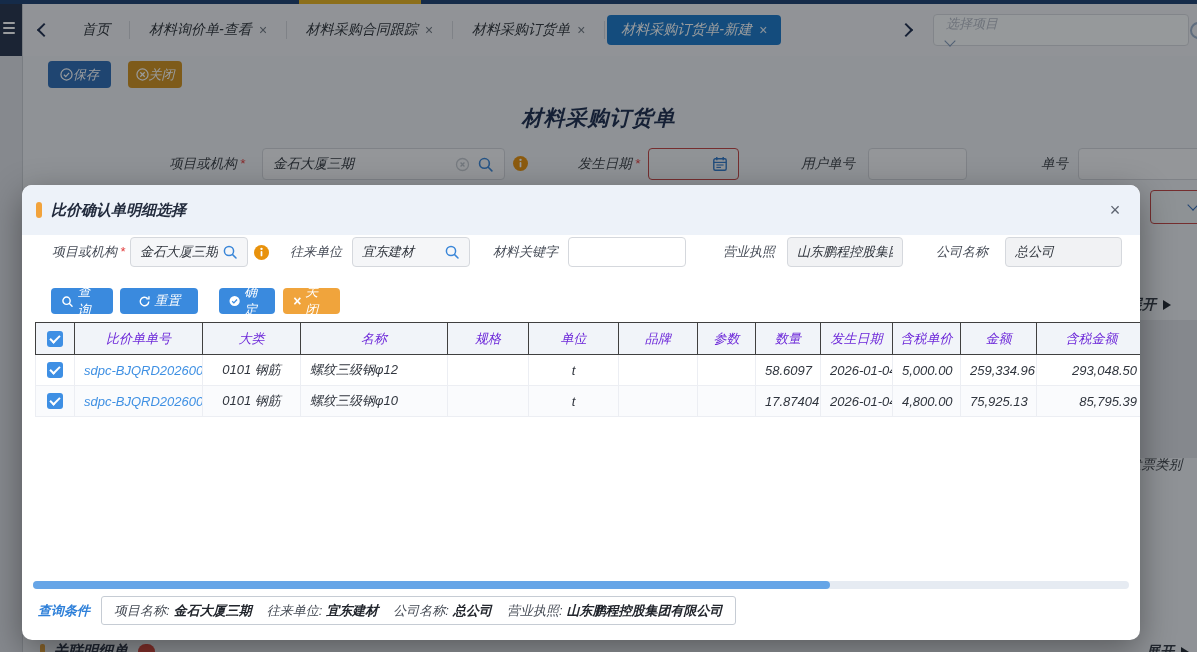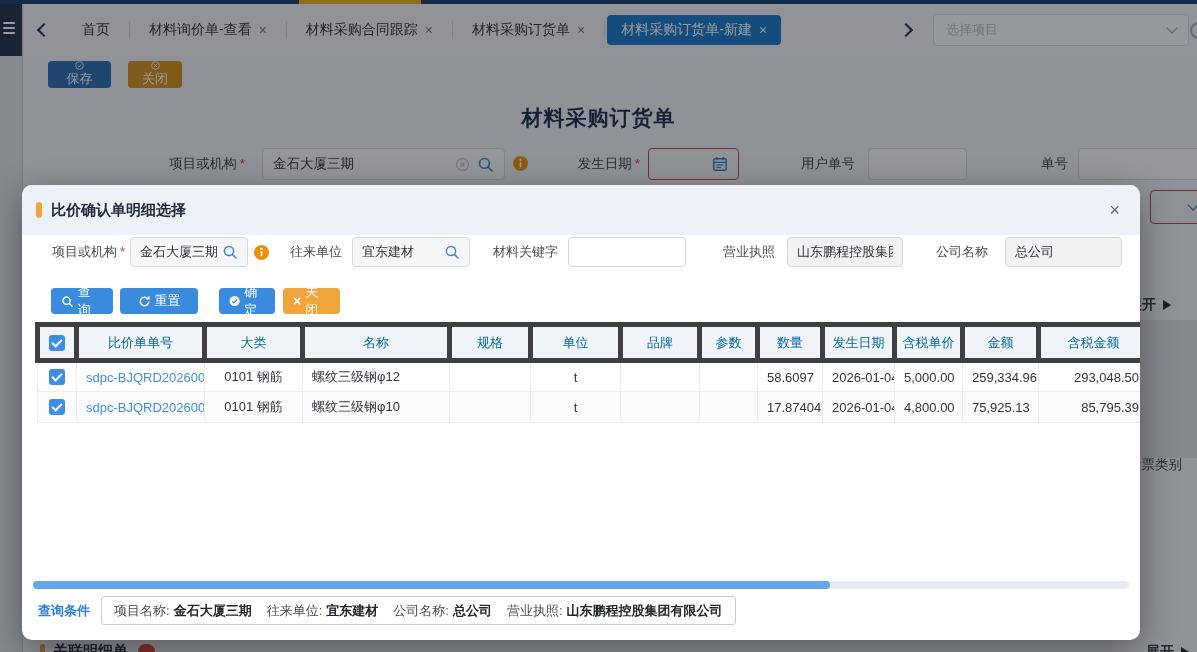--- a/index.html
+++ b/index.html
@@ -1,42 +1,42 @@
 <!DOCTYPE html>
 <html><head>
 <meta charset="utf-8">
 <style>
   html,body{margin:0;padding:0;background:#555;}
   .screen{position:relative;width:1197px;height:652px;overflow:hidden;background:#eef0f3;
-    font-family:"Liberation Sans","DejaVu Sans",sans-serif;-webkit-font-smoothing:antialiased;}
+    font-family:"Liberation Sans","DejaVu Sans",sans-serif;font-style:italic;-webkit-font-smoothing:antialiased;}
 
   
   .top-strip{position:absolute;left:0;top:0;right:0;height:4px;background:#1c3e6e;z-index:1;}
   .top-strip .yellow{position:absolute;left:299px;top:0;width:122px;height:4px;background:#e9b41f;}
   .rail{position:absolute;left:0;top:4px;width:22px;bottom:0;background:#dfe1e5;border-right:1px solid #c9cbd0;z-index:1;}
   .rail-top{position:absolute;left:0;top:0;width:22px;height:52px;background:#26334a;}
   .menu-icon{position:absolute;left:3px;top:18px;width:12px;height:14px;}
   .menu-icon i{display:block;height:2px;background:#fff;margin:0 0 3px 0;border-radius:1px;}
 
   .tabbar{position:absolute;left:23px;top:4px;right:0;height:52px;background:#f1f2f5;display:flex;align-items:center;padding:0 8px 0 4px;z-index:1;}
   .chev{display:inline-block;width:8px;height:8px;border-left:2.4px solid #1e2c4c;border-bottom:2.4px solid #1e2c4c;}
   .chev.left{transform:rotate(45deg);margin:0 16px 0 12px;}
   .chev.right{transform:rotate(-135deg);margin:0 22px 0 8px;}
   .tab{display:flex;align-items:center;height:30px;padding:0 17px;font-size:14px;color:#2e3238;cursor:pointer;white-space:nowrap;}
   .tab.active{background:#1a78c8;color:#fff;border-radius:4px;padding:0 14px;text-align:right;}
   .tab-close{margin-left:7px;font-size:14px;color:#707780;line-height:1;}
   .tab.active .tab-close{color:#e8f1fa;}
   .tab-sep{width:1px;height:18px;background:#d2d5da;margin:0 2px;}
   .tab-spacer{flex:1;}
-  .project-select{width:256px;height:32px;box-sizing:border-box;background:#fafbfc;border:1px solid #d8dade;border-radius:4px;display:flex;align-items:center;padding:0 12px;color:#b7bcc5;font-size:13px;}
+  .project-select{width:256px;height:32px;box-sizing:border-box;background:#fafbfc;border:1px solid #d8dade;border-radius:4px;display:flex;align-items:flex-start;padding:0 12px;color:#b7bcc5;font-size:13px;flex-direction:column;}
   .project-select .ph{flex:1;}
   .chev.down{width:7px;height:7px;border-width:1.8px;border-color:#8099b8;transform:rotate(-45deg);margin-top:-4px;}
   .clipped-circle{position:absolute;left:1190px;top:22px;width:13px;height:13px;border:2px solid #9db1cc;border-radius:50%;z-index:1;}
 
-  .btn{display:flex;align-items:center;justify-content:center;color:#fff;font-size:13px;border-radius:4px;box-sizing:border-box;cursor:pointer;flex-direction:column;}
+  .btn{display:flex;align-items:center;justify-content:center;color:#fff;font-size:13px;border-radius:4px;box-sizing:border-box;cursor:pointer;}
   .btn-save{position:absolute;left:48px;top:61px;width:63px;height:27px;background:#2e6cb4;z-index:1;}
   .btn-close-top{position:absolute;left:128px;top:61px;width:54px;height:27px;background:#d1921e;z-index:1;}
 
   .page-title{position:absolute;left:0;right:0;top:104px;text-align:center;font-size:21px;font-weight:bold;color:#1d2c4c;letter-spacing:1px;z-index:1;}
 
   .bg-form{position:absolute;left:0;top:148px;width:100%;height:32px;font-size:13.5px;color:#3a3e44;z-index:1;}
   .bg-form .lbl{position:absolute;line-height:32px;text-align:right;white-space:nowrap;}
   .req{color:#e23c3c;margin-left:3px;}
   .inp{position:absolute;height:32px;box-sizing:border-box;border:1px solid #d2d5da;border-radius:4px;background:#f6f7f8;display:flex;align-items:center;padding:0 10px;gap:7px;}
   .inp .val{flex:1;color:#303archive4;color:#30343b;font-size:13.5px;white-space:nowrap;overflow:hidden;}
@@ -83,21 +83,21 @@
   .m-buttons{position:absolute;left:13px;top:103px;display:flex;align-items:center;}
   .mbtn{height:26px;display:flex;align-items:center;justify-content:center;gap:4px;color:#fff;font-size:13px;border-radius:4px;padding:0 10px;box-sizing:border-box;cursor:pointer;margin-left:16px;}
   .mbtn.blue{background:#3a8ade;}
   .mbtn.orange{background:#f0a43c;}
   .mb-query{width:62px;}  .mb-reset{width:78px;margin-left:7px;}
   .mb-confirm{width:56px;margin-left:21px;} .mb-close{width:57px;margin-left:8px;}
   .x-glyph{font-size:14px;font-weight:bold;line-height:1;}
 
   .m-tablewrap{position:absolute;left:13px;top:137px;width:1105px;height:258px;overflow:hidden;}
   table.grid{border-collapse:collapse;table-layout:fixed;width:1111px;font-size:13px;color:#30353e;}
-  .grid th{height:31px;background:#f1f4f9;font-weight:normal;color:#0369a1;border:5px solid #404040;text-align:center;padding:0;white-space:nowrap;overflow:hidden;}
+  .grid th{height:31px;background:#f1f4f9;font-weight:normal;color:#6d28d9;border:1px solid #404040;text-align:center;padding:0;white-space:nowrap;overflow:hidden;}
   .grid td{height:31px;border:1px solid #eceef3;padding:0 9px;white-space:nowrap;overflow:hidden;box-sizing:border-box;}
   .grid tbody tr:nth-child(2) td{background:#fafbfd;}
   .grid td.link{color:#3f90e3;}
   .al{text-align:left;} .ac{text-align:center;padding:0 2px;} .ar{text-align:right;}
   .cb{width:16px;height:16px;background:#3e8fe4;border-radius:3px;display:inline-block;position:relative;vertical-align:middle;}
   .cb::after{content:"";position:absolute;left:5px;top:2px;width:4px;height:8px;border-right:2px solid #fff;border-bottom:2px solid #fff;transform:rotate(45deg);}
 
   .m-scroll{position:absolute;left:11px;top:396px;width:1096px;height:8px;background:#e6ebf2;border-radius:4px;}
   .m-scroll .thumb{position:absolute;left:0;top:0;width:797px;height:8px;background:#66a5e7;border-radius:4px;}
 

